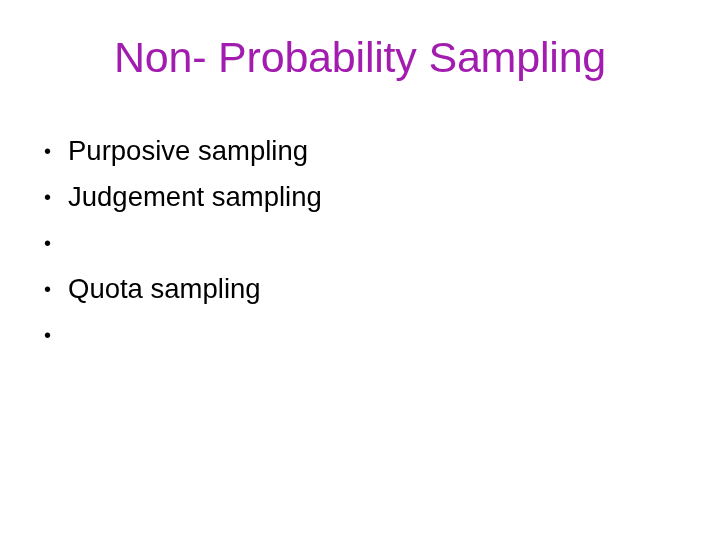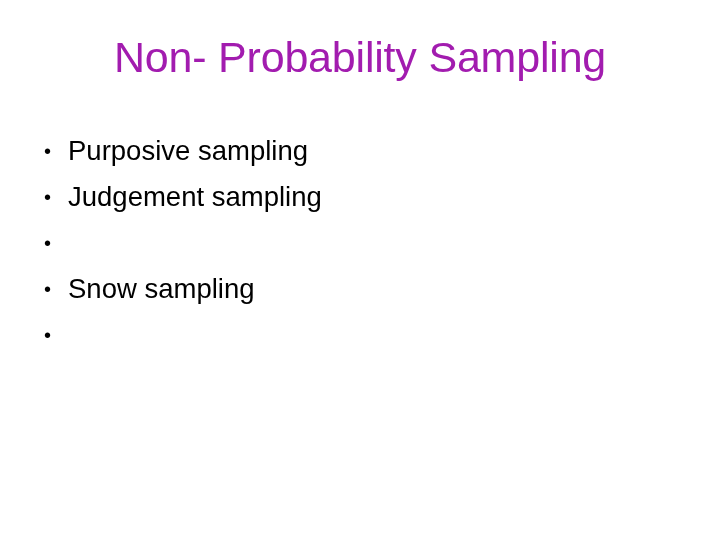--- a/index.html
+++ b/index.html
@@ -97,21 +97,21 @@
       <span class="bullet-marker">•</span>
       <span class="bullet-text">Judgement sampling</span>
     </li>
 
     <li class="bullet-item">
       <span class="bullet-marker">•</span>
     </li>
 
     <li class="bullet-item">
       <span class="bullet-marker">•</span>
-      <span class="bullet-text">Snow sampling</span>
+      <span class="bullet-text">Quota sampling</span>
     </li>
 
     <li class="bullet-item">
       <span class="bullet-marker">•</span>
     </li>
 
   </ul>
 
 </div>
 

